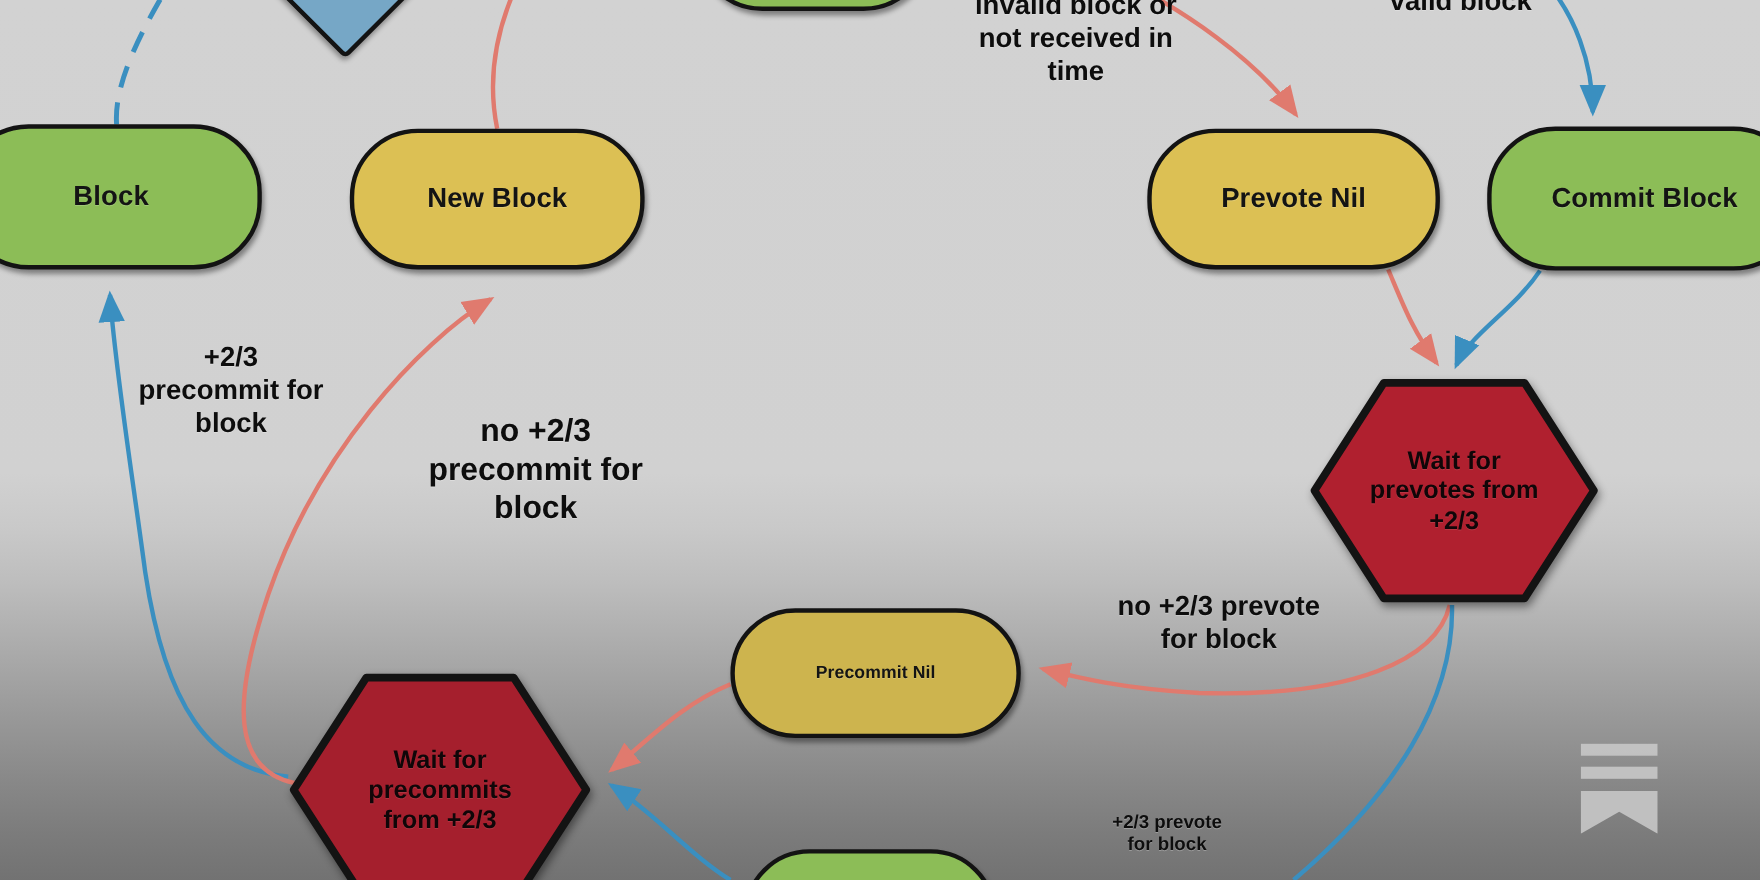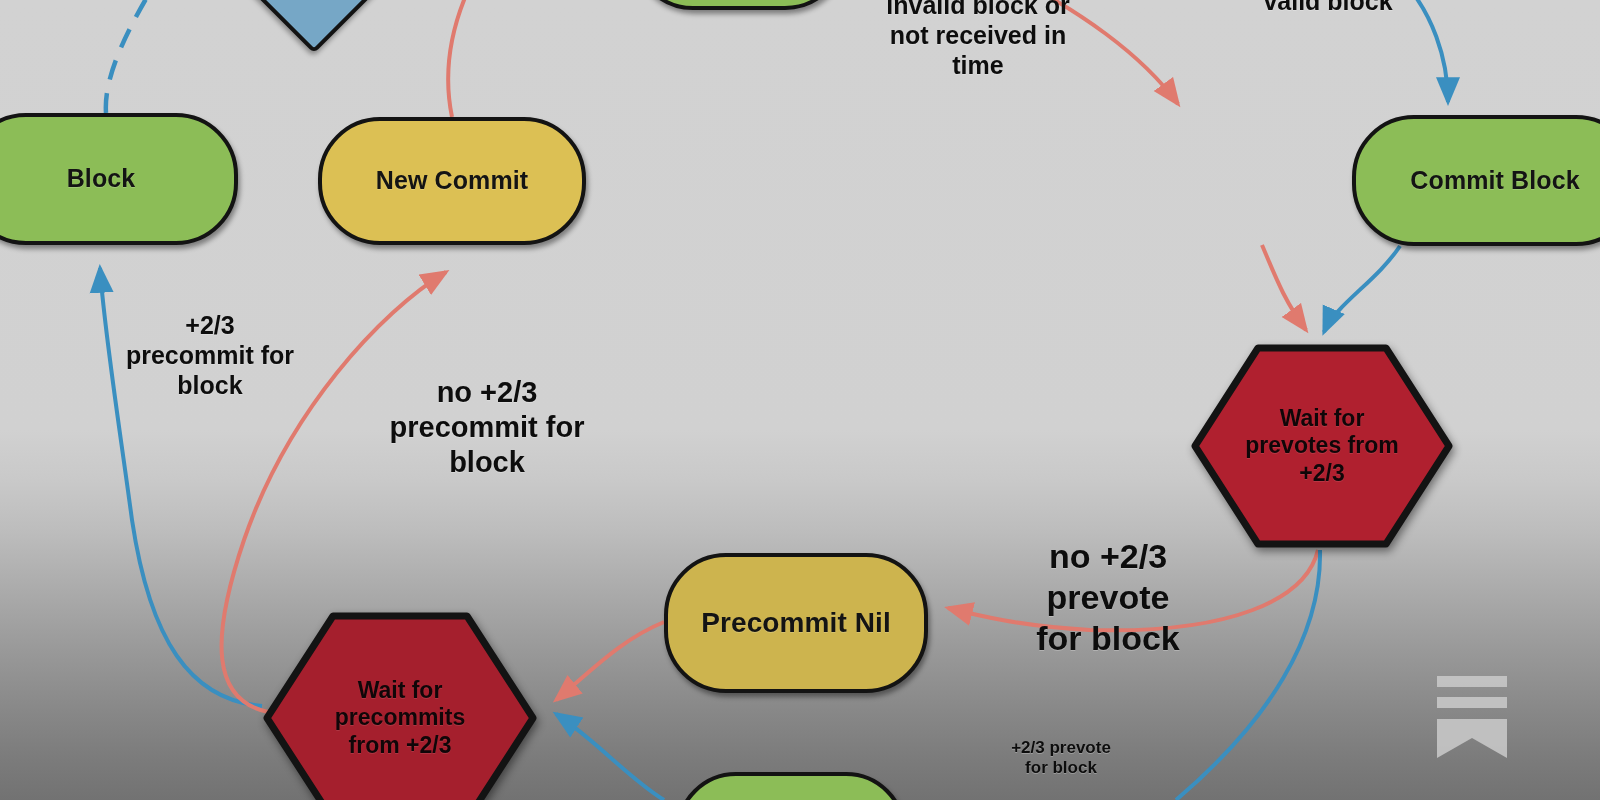--- a/index.html
+++ b/index.html
@@ -145,33 +145,36 @@
     <path d="M 664 800 C 628 778 596 740 556 714" fill="none" stroke="#3a8fc0" stroke-width="4" marker-end="url(#ah-blue)"></path>
   </svg>
 
   <div class="diamond" style="left:262px; top:-72px; width:96px; height:96px;"></div>
 
   <div class="node rounded n-green" style="left:-36px; top:113px; width:274px; height:132px; font-size:25px;">
     <span>Block</span>
   </div>
 
   <div class="node rounded n-yellow" style="left:318px; top:117px; width:268px; height:128px; font-size:25px;">
-    <span>New Commit</span>
+    <span>New Block</span>
   </div>
 
   <div class="node rounded n-green" style="left:632px; top:-112px; width:214px; height:122px; font-size:25px;">
     <span></span>
   </div>
 
+  <div class="node rounded n-yellow" style="left:1043px; top:117px; width:266px; height:128px; font-size:25px;">
+    <span>Prevote Nil</span>
+  </div>
 
   <div class="node rounded n-green" style="left:1352px; top:115px; width:286px; height:131px; font-size:25px;">
     <span>Commit Block</span>
   </div>
 
-  <div class="node rounded n-yellow-dim" style="left:664px; top:553px; width:264px; height:140px; font-size:28px;text-align:center;">
+  <div class="node rounded n-yellow-dim" style="left:664px; top:553px; width:264px; height:118px; font-size:16px;text-align:center;">
     <span>Precommit Nil</span>
   </div>
 
   <div class="node rounded n-green" style="left:676px; top:772px; width:230px; height:120px; font-size:24px;">
     <span></span>
   </div>
 
   <div class="hexwrap" style="left:1190px; top:343px; width:264px; height:206px;">
     <svg width="264" height="206" viewBox="0 0 264 206">
       <polygon points="68,5 196,5 259,103 196,201 68,201 5,103" fill="#b0202f" stroke="#131313" stroke-width="7" stroke-linejoin="round"></polygon>
@@ -197,21 +200,21 @@
   <div class="elabel" style="left:1238px; top:-14px; width:180px; font-size:25px;">valid block</div>
 
   <div class="elabel" style="left:110px; top:310px; width:200px; font-size:25px;">+2/3
 precommit for
 block</div>
 
   <div class="elabel" style="left:386px; top:375px; width:202px; font-size:29px;">no +2/3
 precommit for
 block</div>
 
-  <div class="elabel" style="left:992px; top:536px; width:232px; font-size:34px;">no +2/3 prevote
+  <div class="elabel" style="left:992px; top:536px; width:232px; font-size:25px;">no +2/3 prevote
 for block</div>
 
   <div class="elabel" style="left:966px; top:738px; width:190px; font-size:17px;">+2/3 prevote
 for block</div>
 
   <div class="watermark" style="left:1437px; top:676px; width:70px; height:82px;">
     <svg width="70" height="82" viewBox="0 0 70 82" xmlns="http://www.w3.org/2000/svg">
       <rect x="0" y="0" width="70" height="11" fill="#c9c9c9"></rect>
       <rect x="0" y="21" width="70" height="11" fill="#c9c9c9"></rect>
       <path d="M0,43 L70,43 L70,82 L35,62 L0,82 Z" fill="#c9c9c9"></path>

